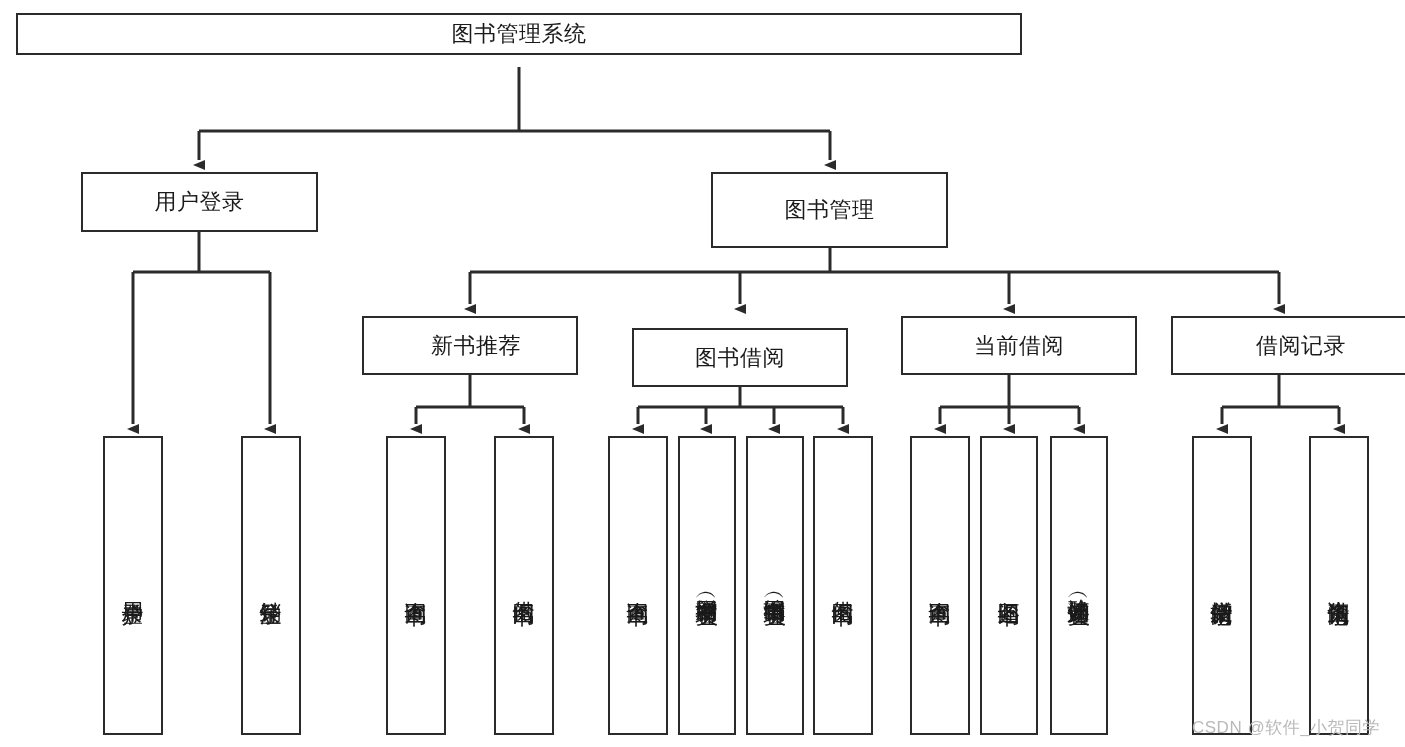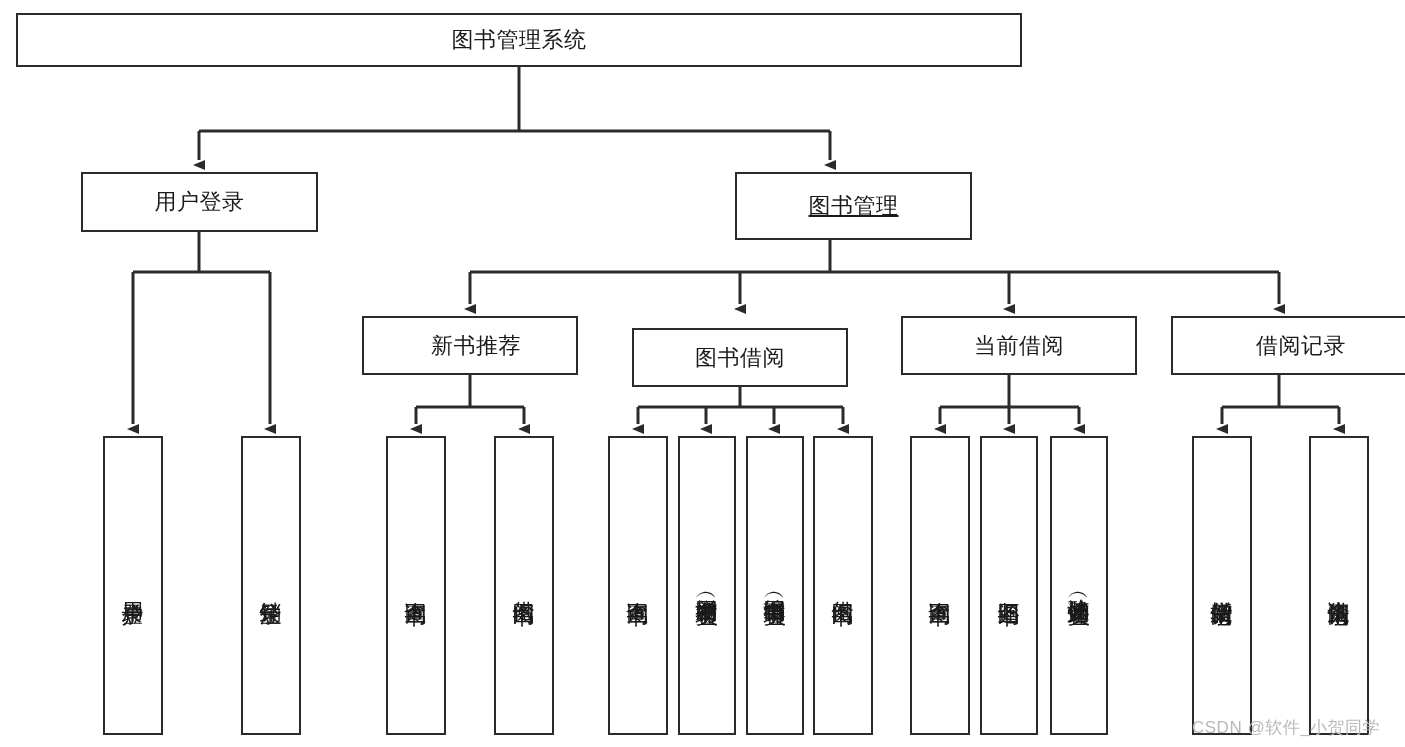--- a/index.html
+++ b/index.html
@@ -111,28 +111,28 @@
       <path d="M 1009 407 L 1009 424" marker-end="url(#arrow)"></path>
       <path d="M 1079 407 L 1079 424" marker-end="url(#arrow)"></path>
 
       <path d="M 1279 375 L 1279 407"></path>
       <path d="M 1222 407 L 1339 407"></path>
       <path d="M 1222 407 L 1222 424" marker-end="url(#arrow)"></path>
       <path d="M 1339 407 L 1339 424" marker-end="url(#arrow)"></path>
     </g>
   </svg>
 
-  <div class="node h-node" style="left:16px; top:13px; width:1006px; height:54px;">
+  <div class="node h-node" style="left:16px; top:13px; width:1006px; height:42px;">
     <span class="lbl">图书管理系统</span>
   </div>
 
   <div class="node h-node" style="left:81px; top:172px; width:237px; height:60px;">
     <span class="lbl">用户登录</span>
   </div>
-  <div class="node h-node" style="left:735px; top:172px; width:237px; height:68px;text-decoration:underline;">
+  <div class="node h-node" style="left:711px; top:172px; width:237px; height:76px;">
     <span class="lbl">图书管理</span>
   </div>
 
   <div class="node h-node" style="left:362px; top:316px; width:216px; height:59px;padding-left:12px;">
     <span class="lbl">新书推荐</span>
   </div>
   <div class="node h-node" style="left:632px; top:316px; width:216px; height:59px;margin-top:12px;">
     <span class="lbl">图书借阅</span>
   </div>
   <div class="node h-node" style="left:901px; top:316px; width:236px; height:59px;">

